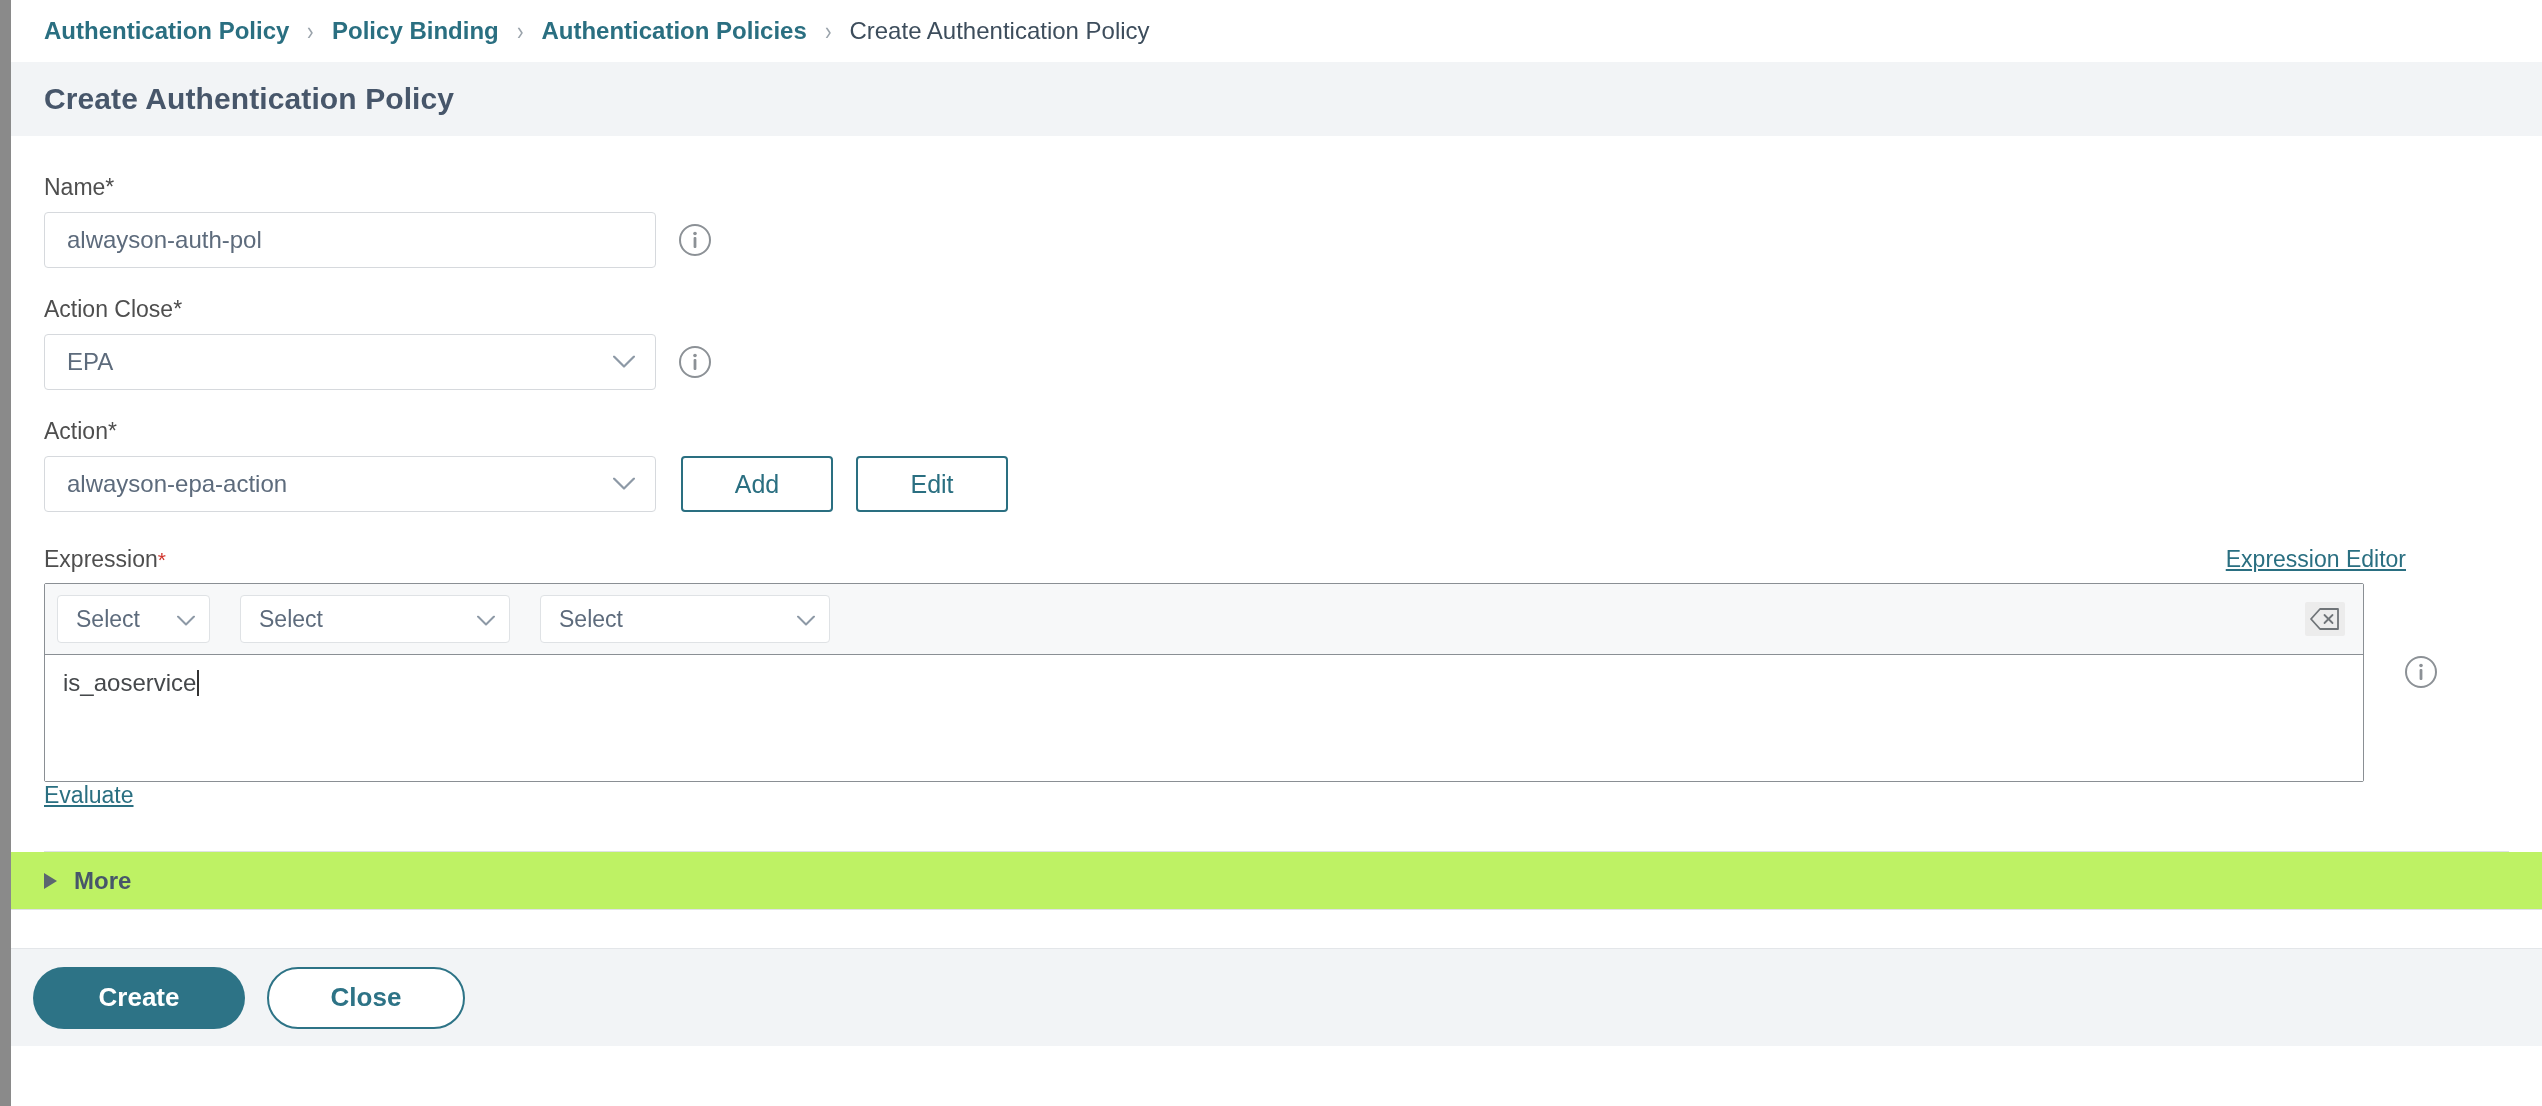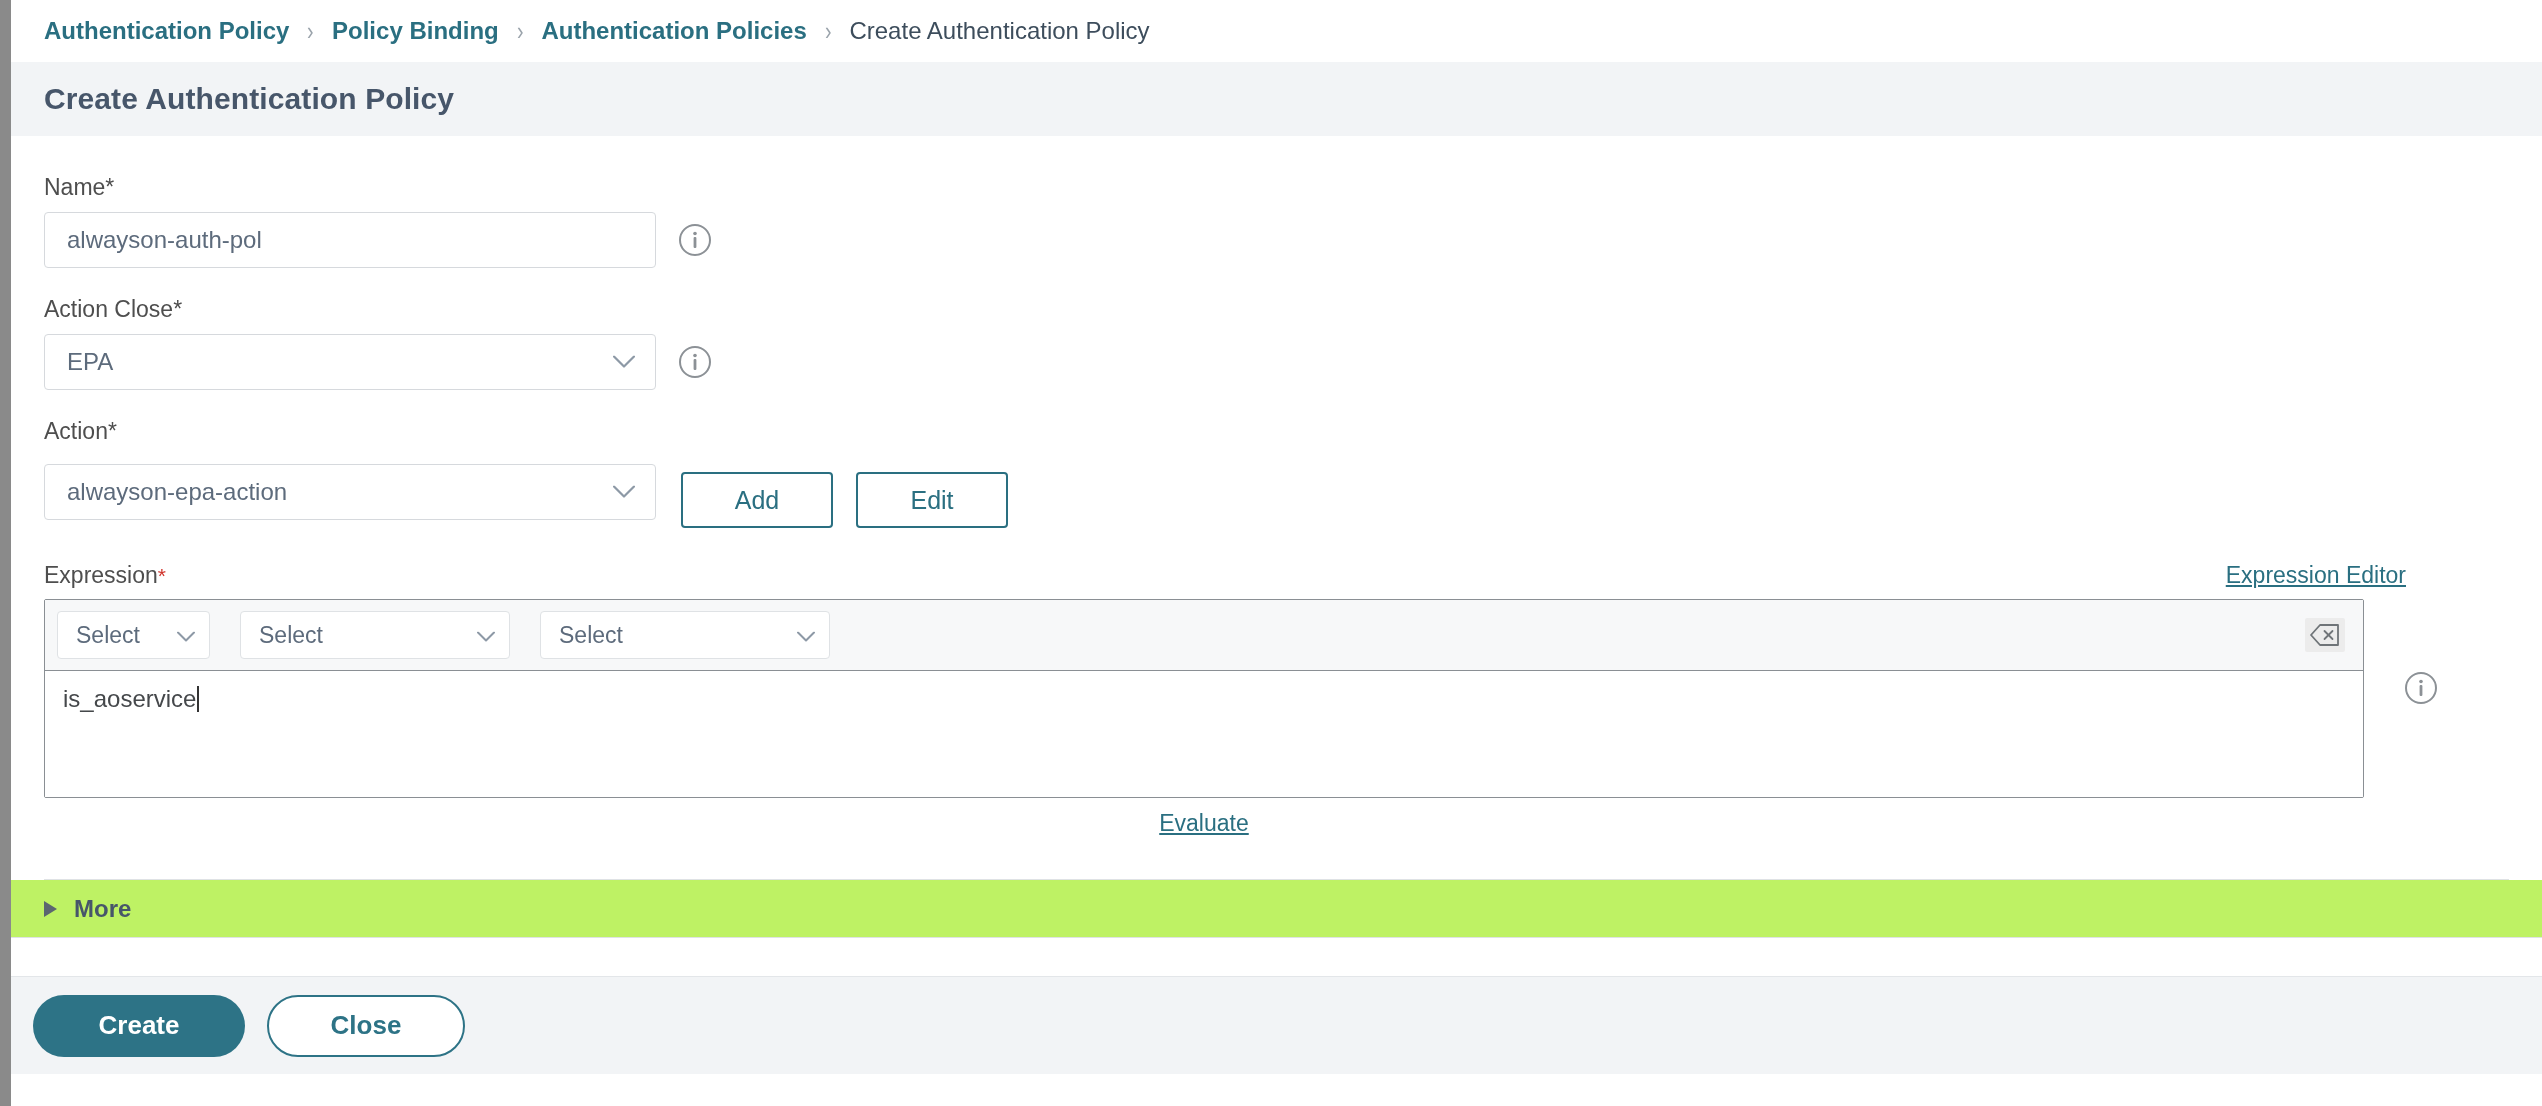--- a/index.html
+++ b/index.html
@@ -164,21 +164,20 @@
     min-width: 152px;
     box-sizing: border-box;
     border: 2px solid #2a6f81;
     border-radius: 4px;
     background: #ffffff;
     color: #2a6f81;
     font-size: 25px;
     font-family: "Liberation Sans", sans-serif;
     cursor: pointer;
     padding: 0 30px;
-    margin-top: 16px;
   }
   .btn-add { margin-left: 25px; }
   .btn-edit { margin-left: 23px; }
 
   
   .expr-header {
     display: flex;
     align-items: flex-end;
     justify-content: space-between;
     margin-top: 34px;
@@ -266,22 +265,21 @@
     background: #ffffff;
   }
   .expr-side-info {
     margin-left: 40px;
     margin-top: 72px;
   }
 
   .evaluate-row {
     width: 2320px;
     display: flex;
-    justify-content: center;
-    margin-top: 12px;
+    justify-content: flex-start;
   }
 
   
   .more-sep {
     margin-top: 42px;
     border-top: 1px solid #dfe2e5;
   }
   .more-bar {
     background: #bef264;
     height: 58px;

